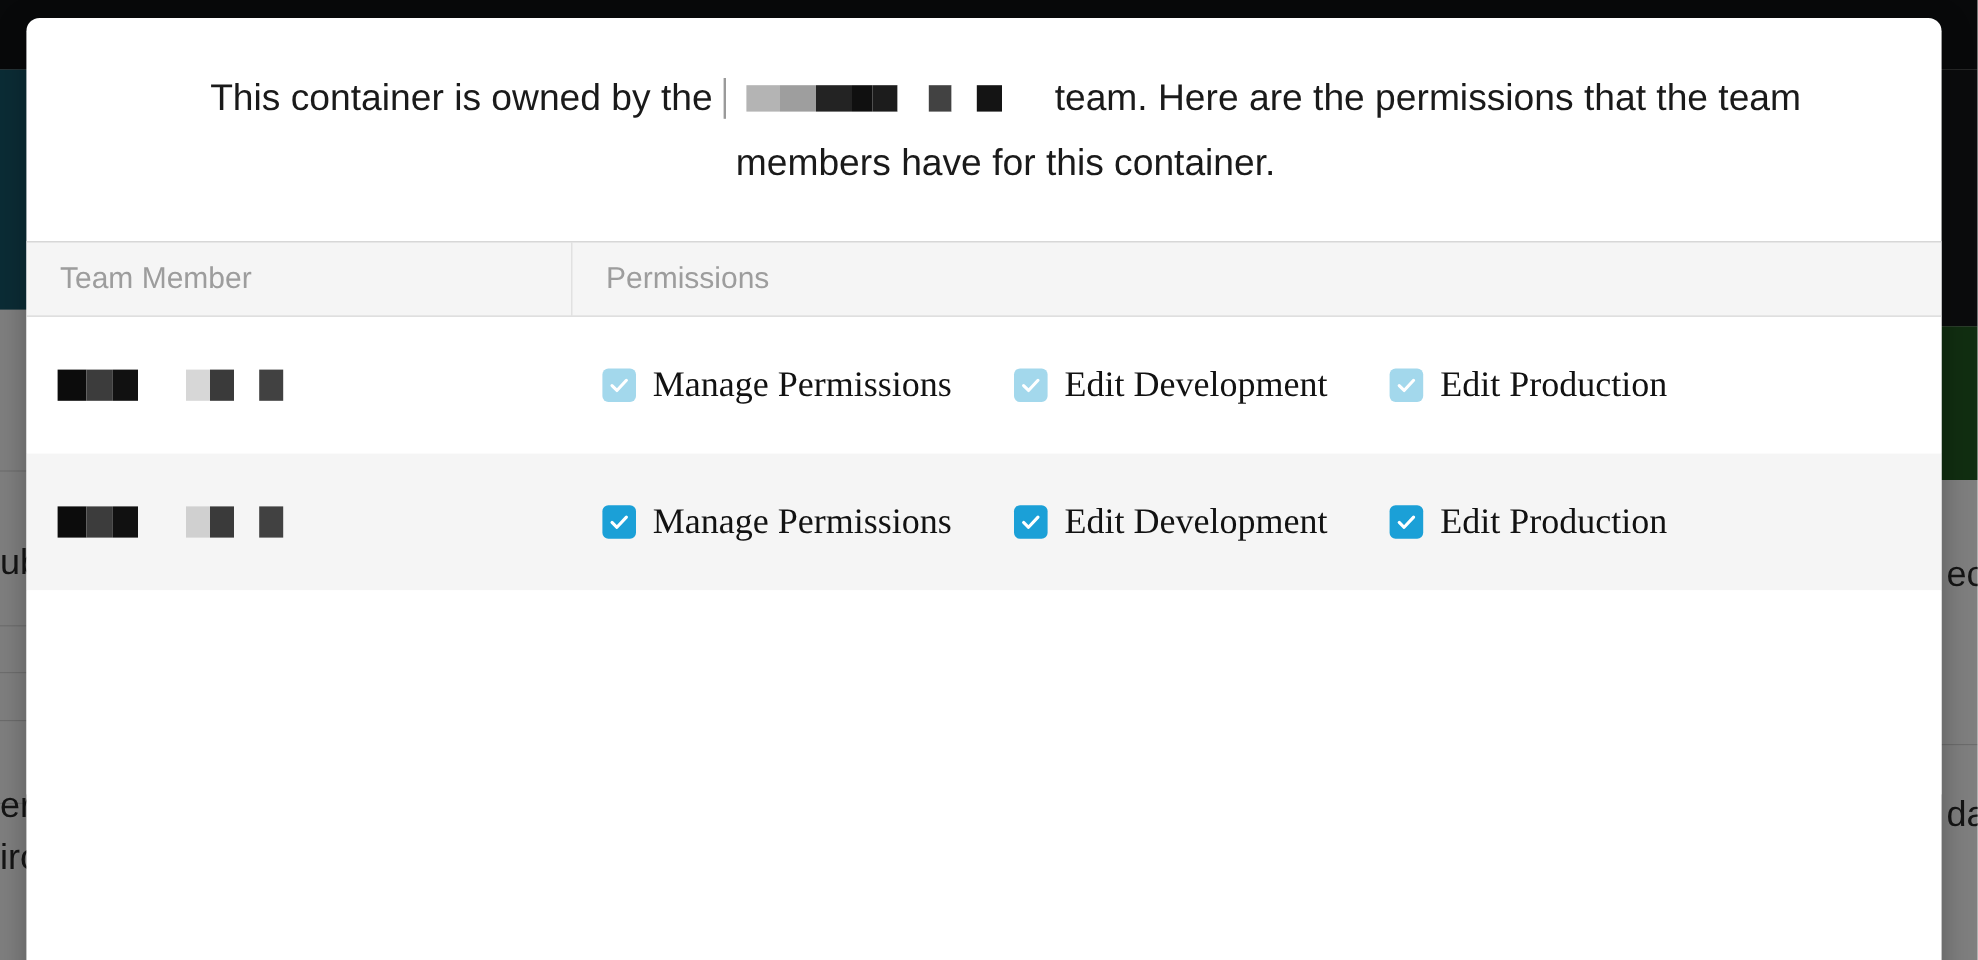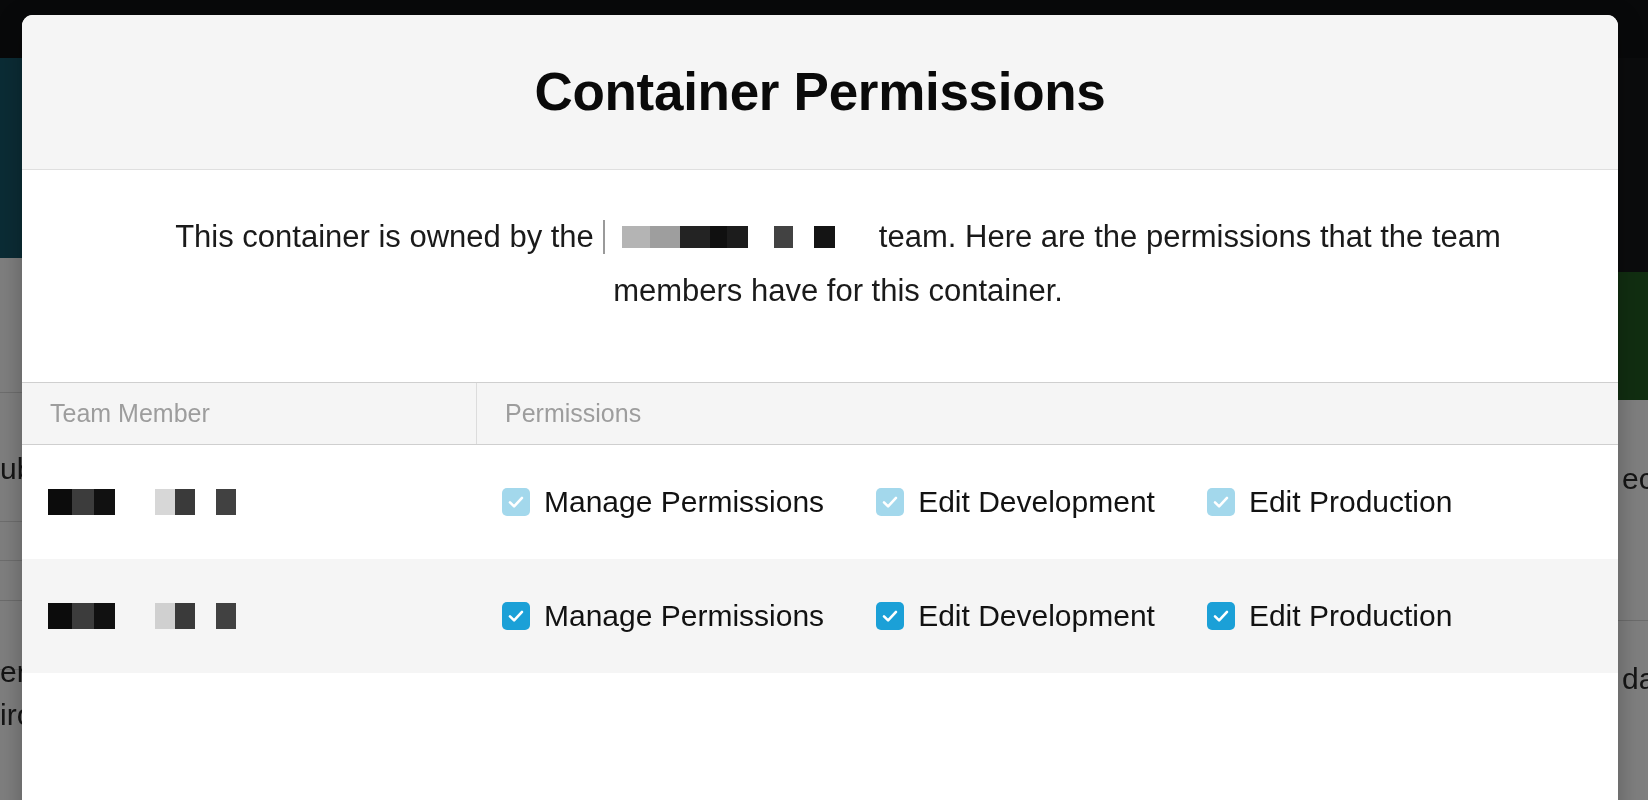--- a/index.html
+++ b/index.html
@@ -117,21 +117,21 @@
     transform: translateY(-2px);
   }
   .redact-inline .caret {
     width: 2px; height: 34px;
     background: #9a9a9a;
     margin-right: 17px;
   }
   .rb { height: 22px; display: inline-block; }
 
   
-  .table { width: 100%; margin-top: 26px; }
+  .table { width: 100%; }
 
   .thead {
     display: flex;
     background: #f5f5f5;
     border-top: 1px solid #cfcfcf;
     border-bottom: 1px solid #cfcfcf;
     height: 63px;
   }
   .th {
     display: flex;
@@ -155,20 +155,21 @@
     width: 455px;
     padding-left: 26px;
     display: flex;
     align-items: center;
   }
   .cell-perms {
     flex: 1;
     display: flex;
     align-items: center;
     padding-left: 25px;
+    font-family: Liberation Serif, serif;
   }
 
   
   .redact-name { display: flex; align-items: center; gap: 0; }
   .nb { display: inline-block; }
 
   .perm {
     display: flex;
     align-items: center;
     margin-right: 52px;
@@ -216,23 +217,20 @@
   <div class="bg-text" style="left:0px; top:655px;">er</div>
   <div class="bg-text" style="left:0px; top:698px;">iro</div>
   <div class="bg-text" style="left:1622px; top:462px;">ec</div>
   <div class="bg-text" style="left:1622px; top:662px;">da</div>
 </div>
 
 <div id="dim"></div>
 
 <div id="modal">
 
-  <div class="modal-header">
-    <div class="modal-title">Container Permissions</div>
-  </div>
 
   <div class="modal-body">
     <span class="intro">
       <span>This container is owned by the</span><span class="redact-inline" title="redacted team name">
         <span class="caret"></span>
         <span class="rb" style="width:28px;background:#b4b4b4;"></span>
         <span class="rb" style="width:30px;background:#9e9e9e;"></span>
         <span class="rb" style="width:30px;background:#232323;"></span>
         <span class="rb" style="width:17px;background:#101010;"></span>
         <span class="rb" style="width:21px;background:#1c1c1c;"></span>

